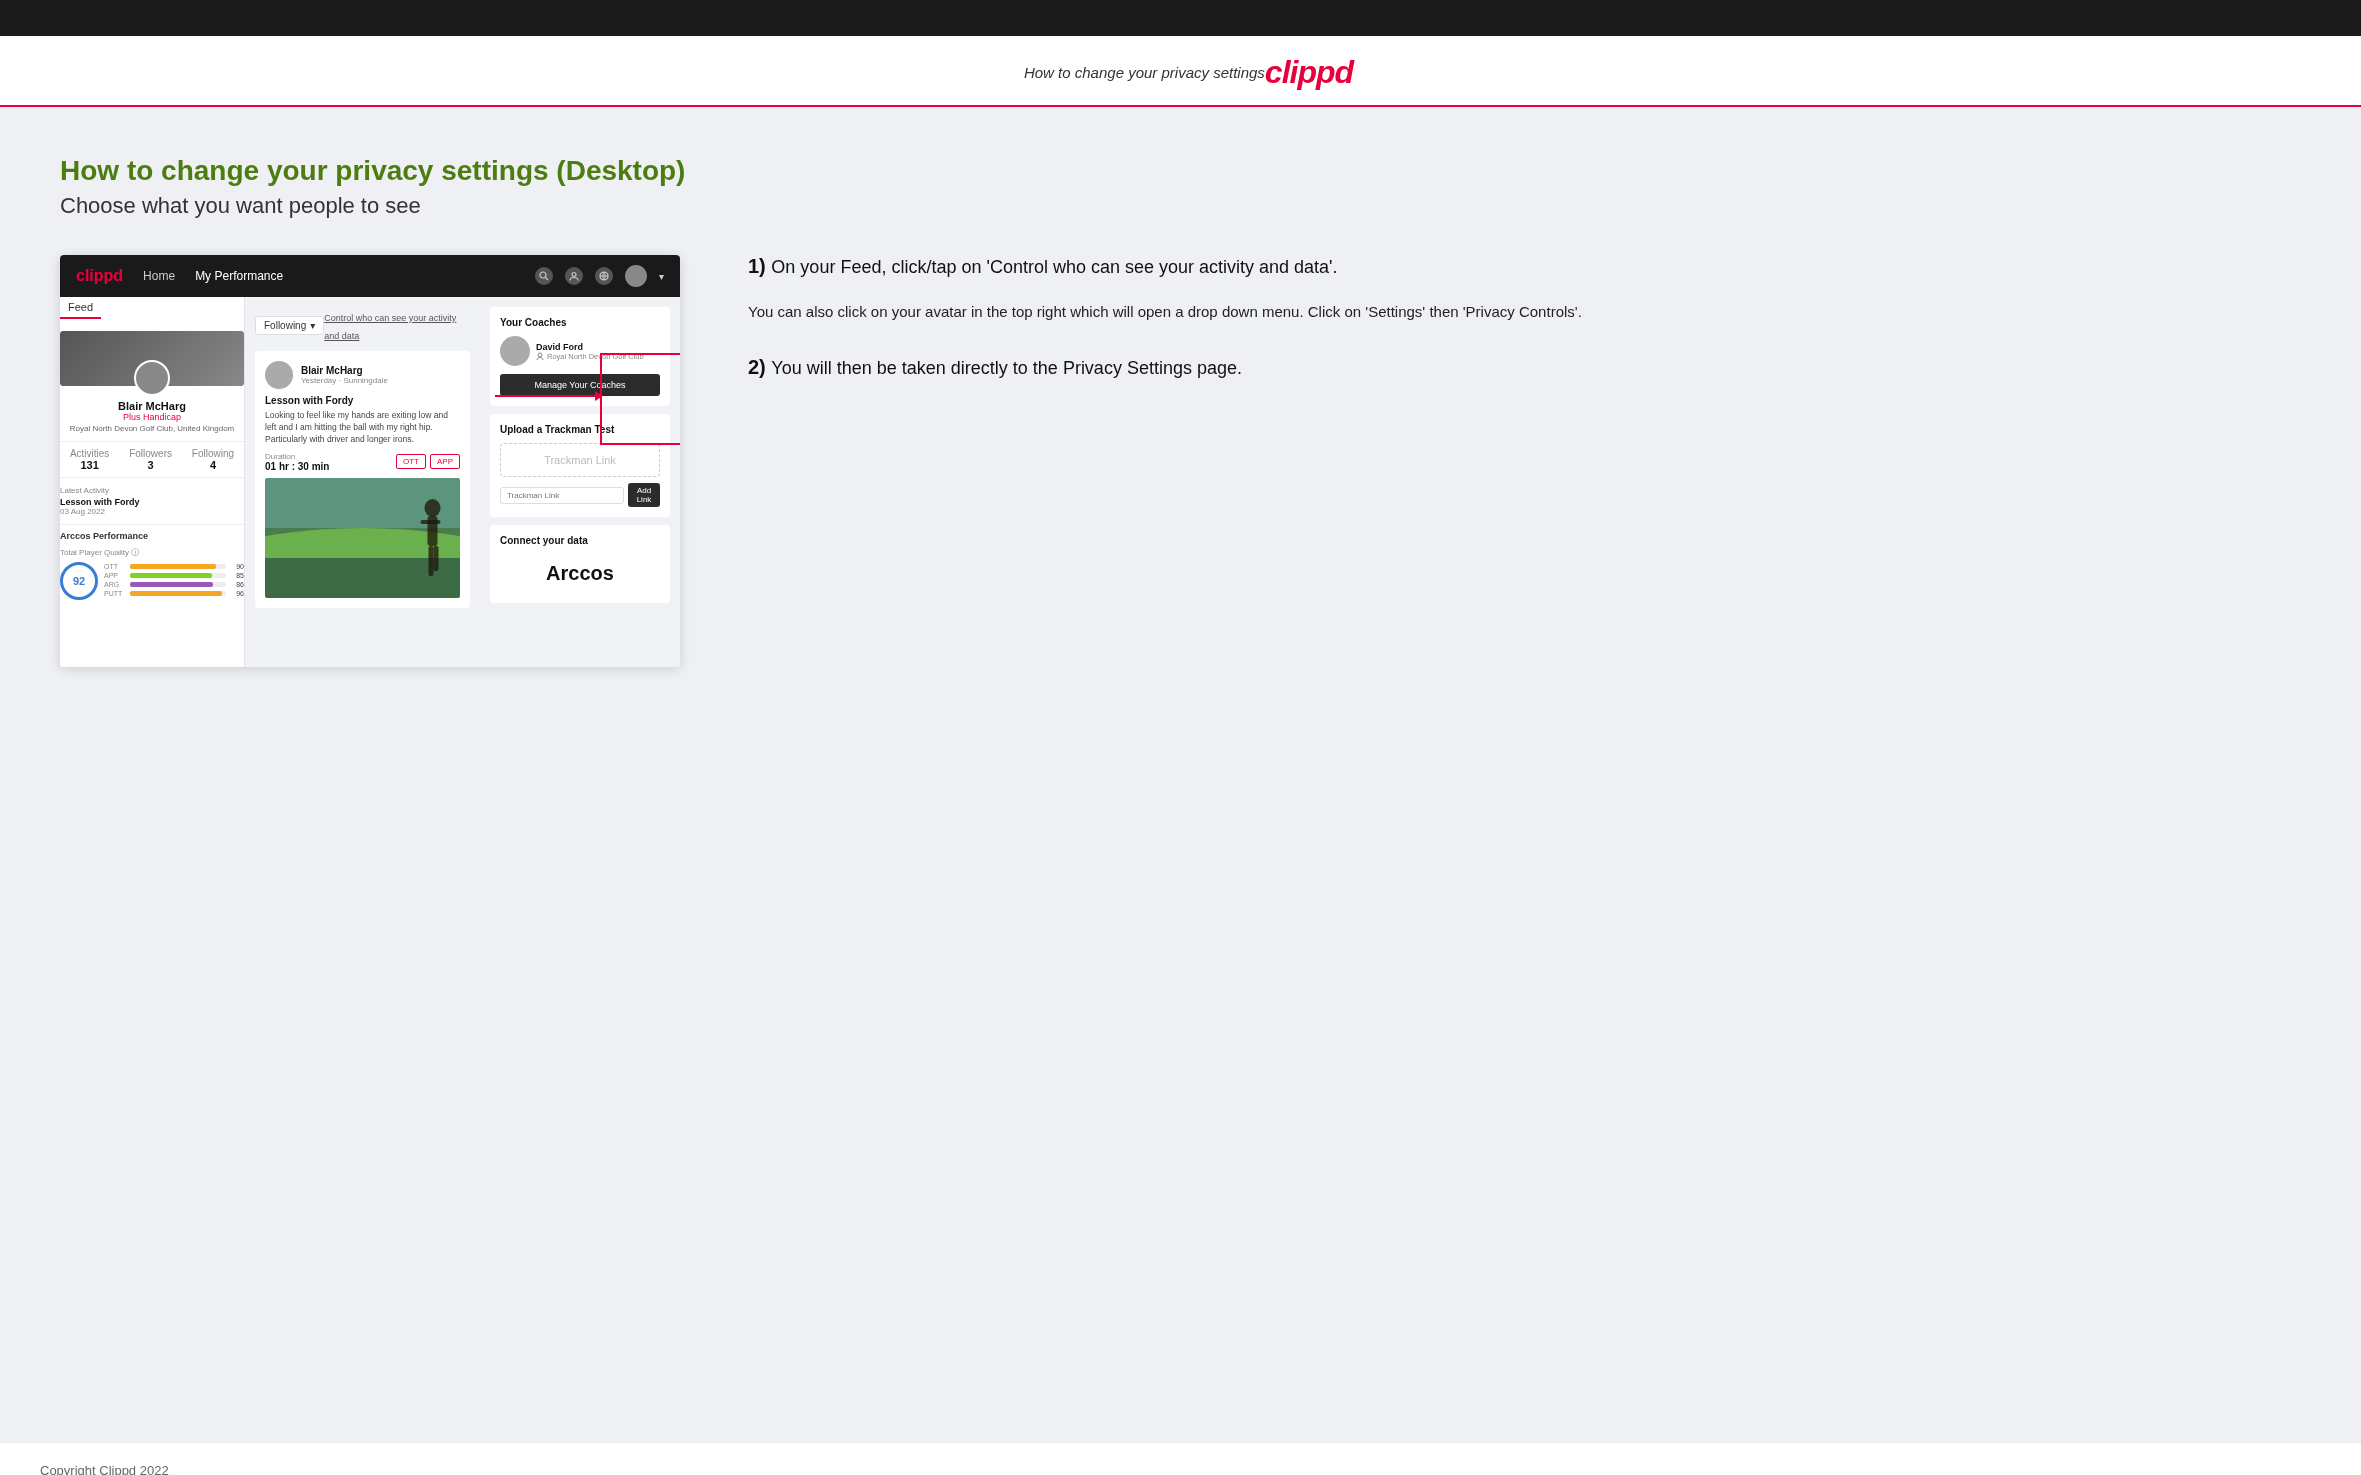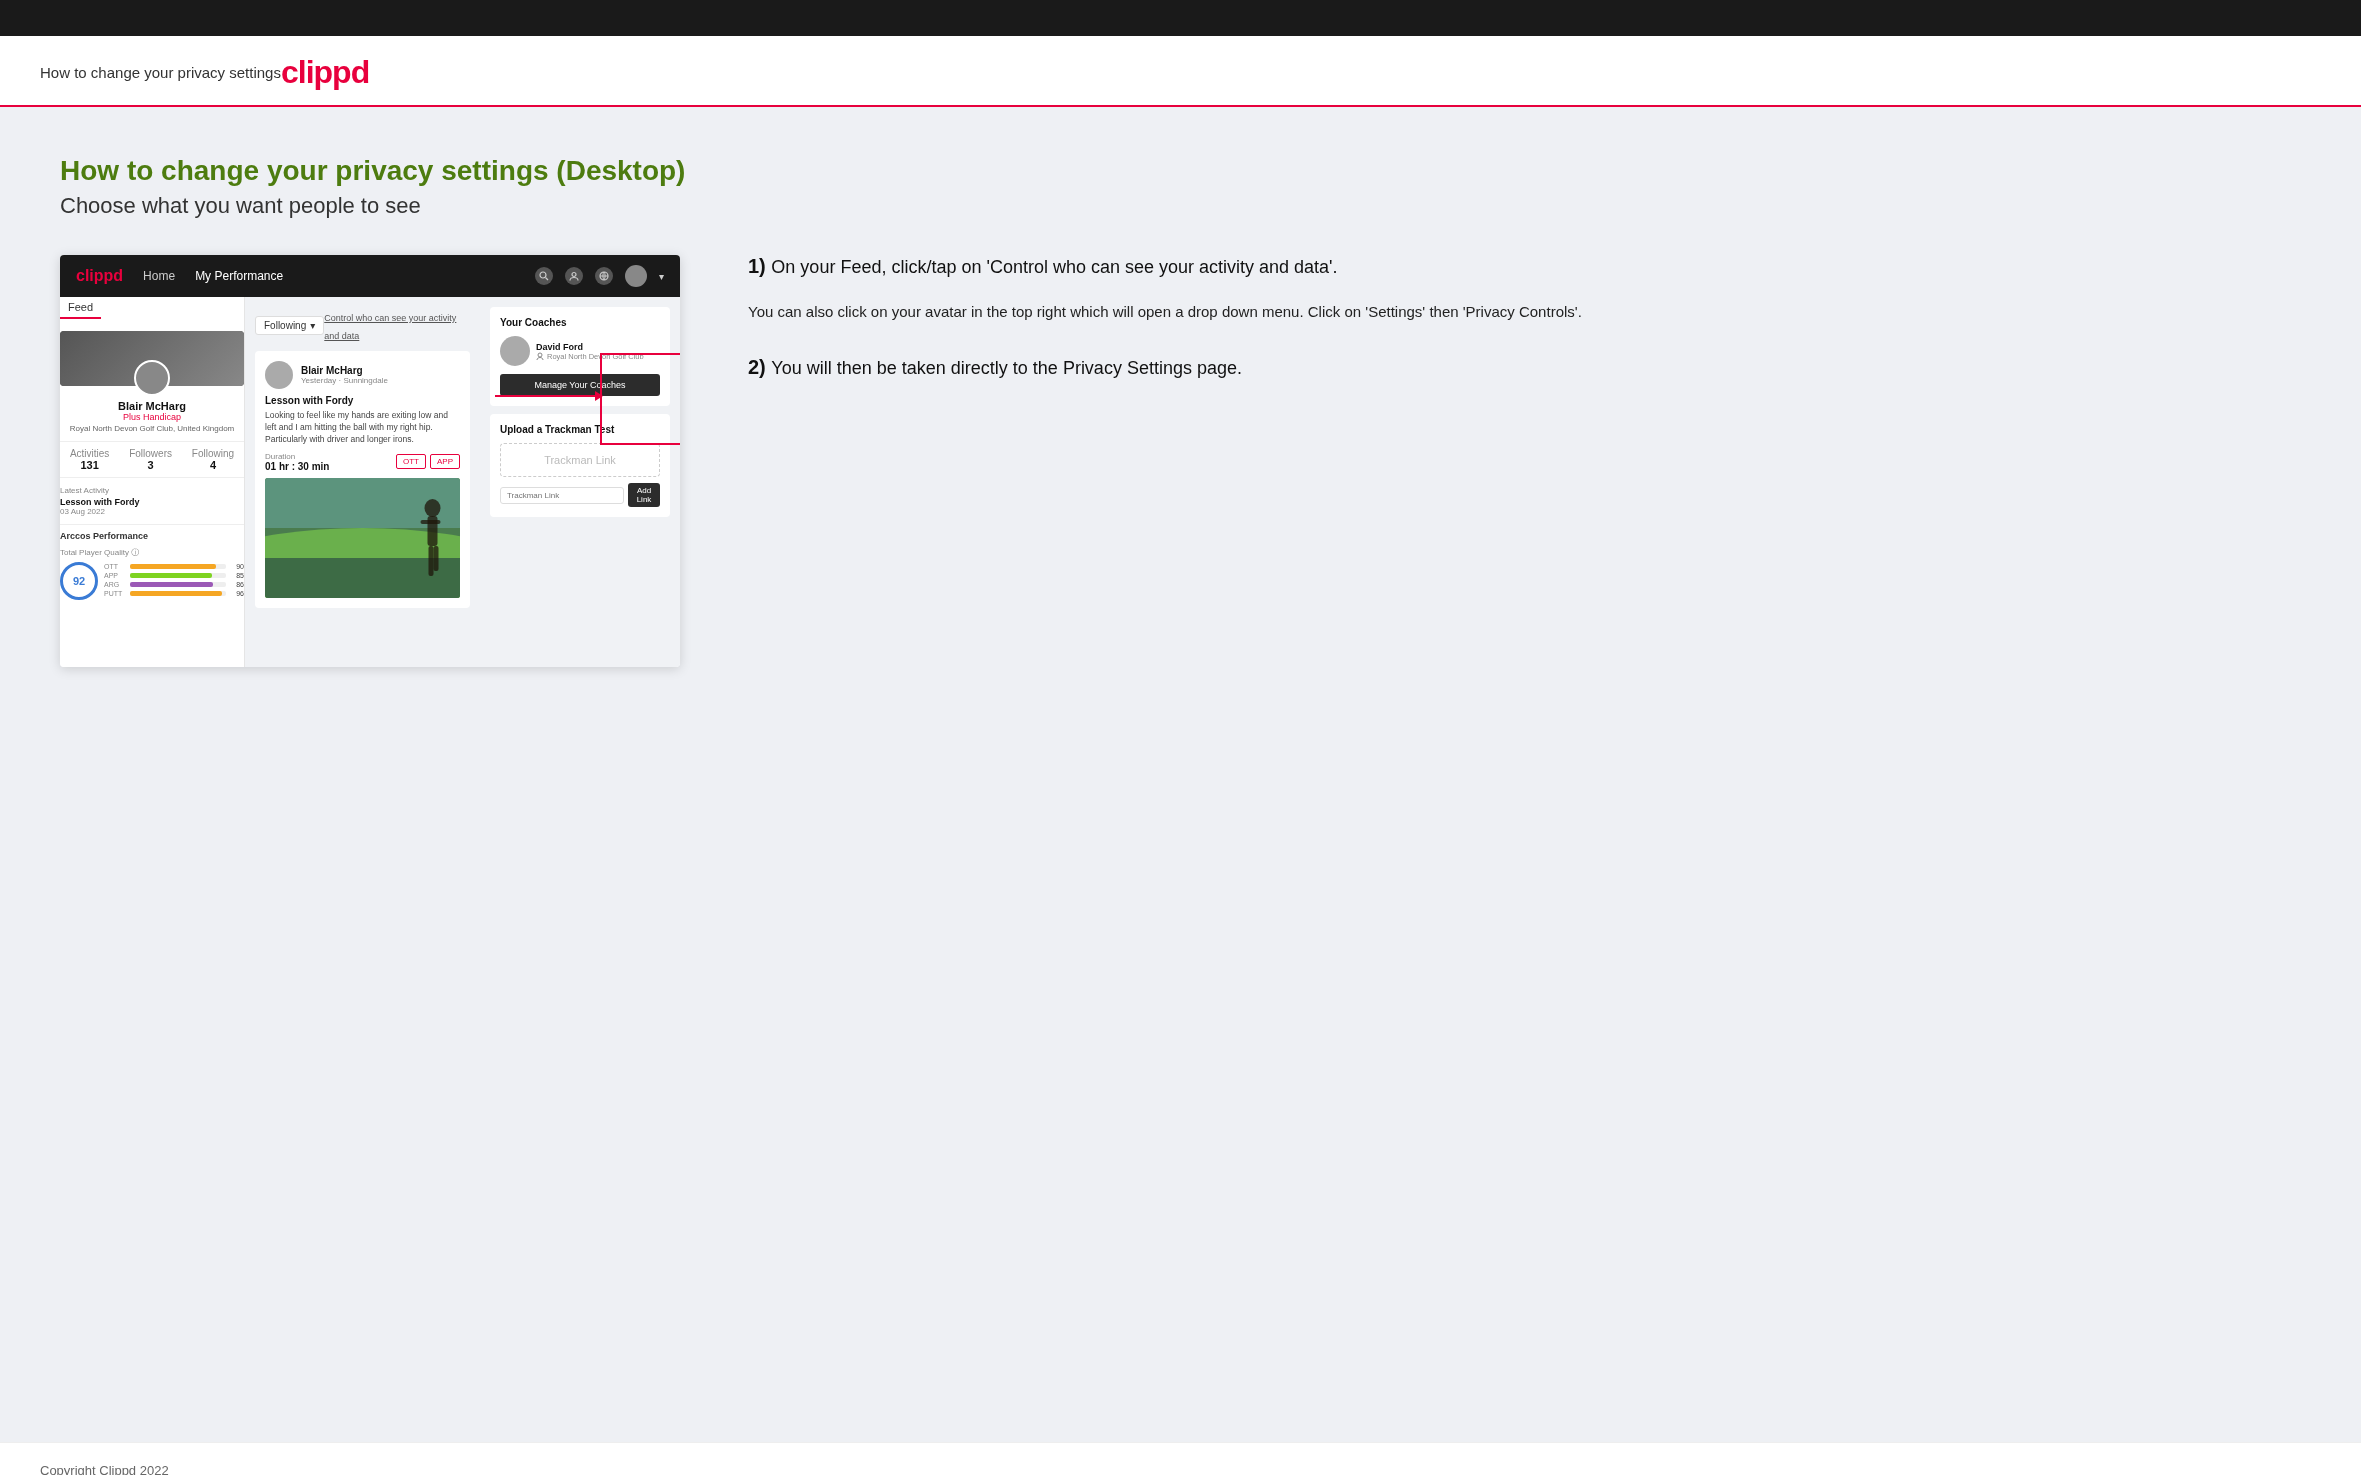--- a/index.html
+++ b/index.html
@@ -14,23 +14,24 @@
     .top-bar {
       background: #1a1a1a;
       height: 36px;
       width: 100%;
     }
 
     
     .site-header {
       display: flex;
       align-items: center;
-      justify-content: flex-start;
+      justify-content: center;
       padding: 18px 24px 14px 40px;
       border-bottom: 2px solid #e8003d;
+      font-style: italic;
     }
 
     .header-title {
       font-size: 15px;
       color: #333;
     }
 
     .clippd-logo {
       font-size: 32px;
       font-weight: 700;
@@ -781,20 +782,24 @@
             <div class="right-card-title">Upload a Trackman Test</div>
             <div class="trackman-placeholder">
               <span>Trackman Link</span>
             </div>
             <div class="trackman-input-row">
               <input class="trackman-input" placeholder="Trackman Link" style="">
               <button class="add-link-btn">Add Link</button>
             </div>
           </div>
 
+          <div class="right-card connect-card">
+            <div class="right-card-title">Connect your data</div>
+            <div class="arccos-logo">Arccos</div>
+          </div>
 
         </div>
       </div>
 
       <div style="position:absolute;top:98px;left:540px;right:0;height:92px;border:2px solid #e8003d;border-right:none;pointer-events:none;"></div>
 
       <div style="position:absolute;top:140px;left:435px;right:0;pointer-events:none;">
         <div style="width:105px;height:2px;background:#e8003d;position:absolute;top:0;left:0;"></div>
         <div style="position:absolute;top:-4px;left:100px;width:0;height:0;border-left:8px solid #e8003d;border-top:5px solid transparent;border-bottom:5px solid transparent;"></div>
       </div>

